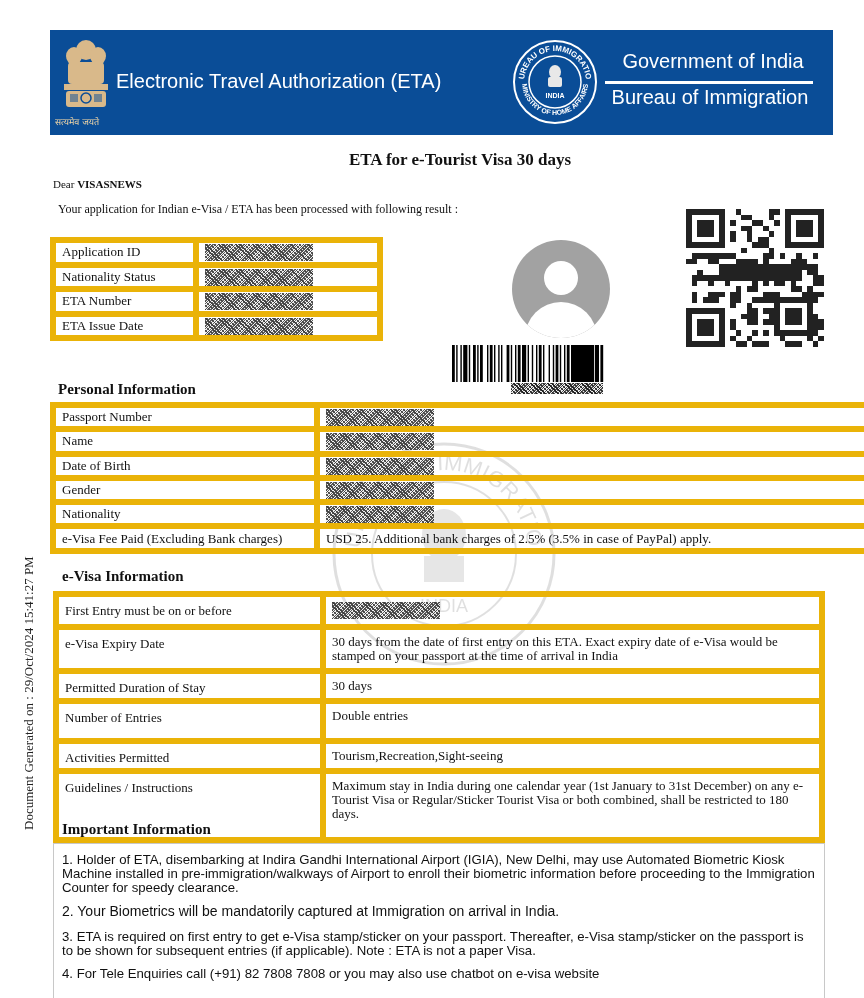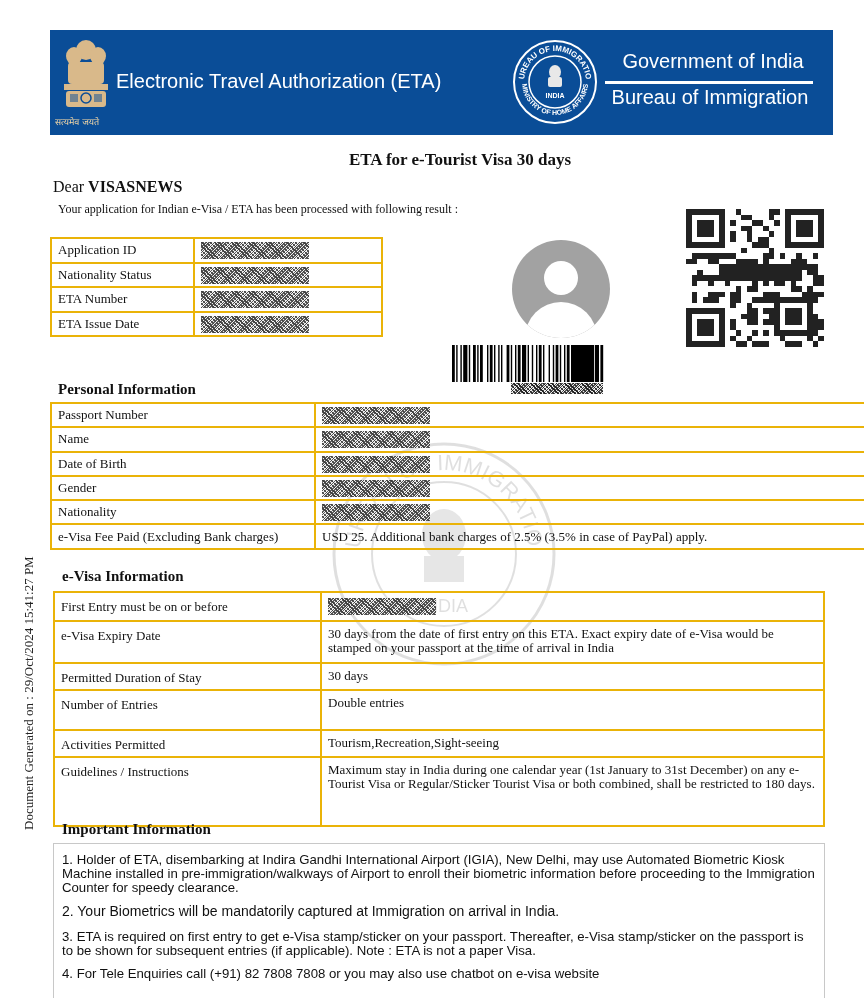--- a/index.html
+++ b/index.html
@@ -10,26 +10,26 @@
   .banner { position: absolute; left: 50px; top: 30px; width: 783px; height: 105px; background: #0a4d97; }
   .emblem-left { position: absolute; left: 8px; top: 6px; width: 56px; height: 92px; }
   .emblem-left .motto { position: absolute; left: -3px; bottom: 0px; font-family: "DejaVu Sans", sans-serif; font-size: 9px; color: #f2d7a7; white-space: nowrap; }
   .banner-title { position: absolute; left: 66px; top: 40px; font-family: "Liberation Sans", sans-serif; font-size: 20px; color: #ffffff; white-space: nowrap; }
   .seal { position: absolute; left: 462px; top: 9px; width: 86px; height: 86px; }
   .gov-title { position: absolute; left: 558px; top: 20px; width: 210px; font-family: "Liberation Sans", sans-serif; font-size: 20px; color: #ffffff; text-align: center; }
   .gov-rule { position: absolute; left: 555px; top: 51px; width: 208px; height: 3px; background: #ffffff; }
   .bureau-title { position: absolute; left: 550px; top: 56px; width: 220px; font-family: "Liberation Sans", sans-serif; font-size: 20px; color: #ffffff; text-align: center; }
 
   .doc-title { position: absolute; left: 0; width: 920px; top: 150px; text-align: center; font-weight: bold; font-size: 17px; }
-  .dear { position: absolute; left: 53px; top: 178px; font-size: 16px; }
+  .dear { position: absolute; left: 53px; top: 178px; font-size: 11px; }
   .dear b { font-weight: bold; }
   .intro { position: absolute; left: 58px; top: 202px; font-size: 12px; }
 
   table { border-collapse: collapse; font-family: "Liberation Serif", serif; font-size: 13px; }
-  td { border: 2px solid #eab308; padding: 0 6px; vertical-align: middle; margin-left: 40px; }
+  td { border: 6px solid #eab308; padding: 0 6px; vertical-align: middle; margin-left: 40px; }
 
   .app-table { position: absolute; left: 50px; top: 237px; width: 333px; }
   .app-table td { height: 24.5px; }
   .app-table td.lbl { width: 143px; }
 
   .redact { display: inline-block; width: 108px; height: 17px; vertical-align: middle;
     background:
       repeating-linear-gradient(45deg, #222 0 1px, transparent 1px 3px),
       repeating-linear-gradient(-45deg, #444 0 1px, #eee 1px 2px),
       repeating-linear-gradient(90deg, #333 0 1px, #ddd 1px 3px);

